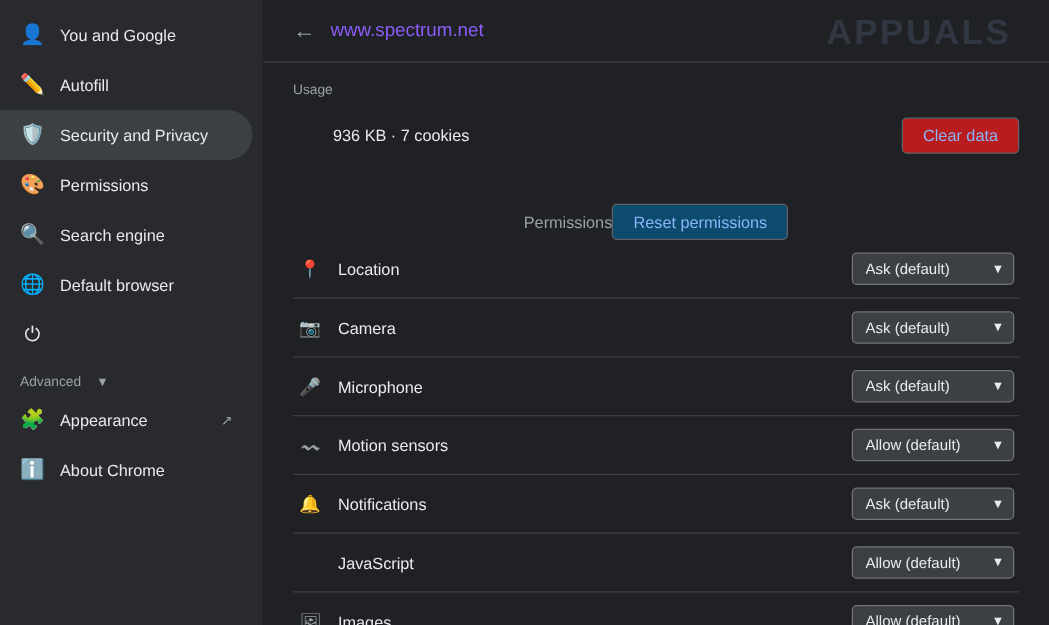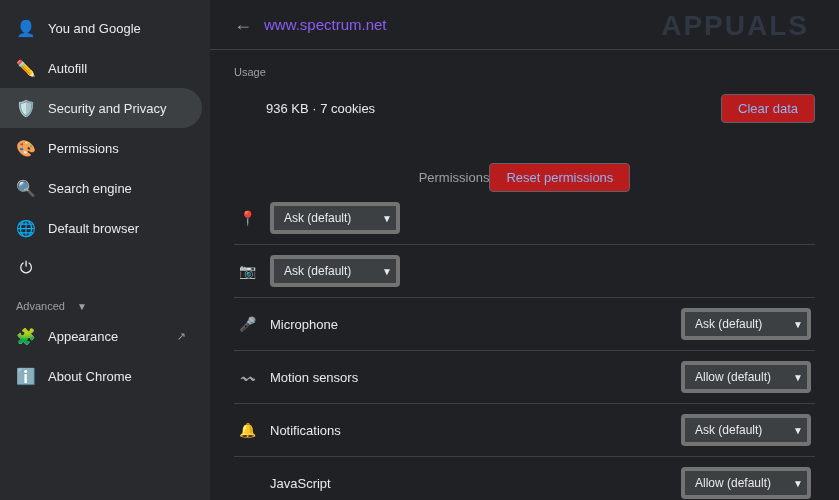--- a/index.html
+++ b/index.html
@@ -110,21 +110,21 @@
       display: flex;
       align-items: center;
       justify-content: center;
       margin-bottom: 0;
     }
     .permissions-label {
       font-size: 13px;
       color: #9aa0a6;
     }
     .reset-btn {
-      background: #b91c1c;
+      background: #0c4a6e;
       border: 1px solid #5f6368;
       color: #8ab4f8;
       padding: 6px 16px;
       border-radius: 4px;
       cursor: pointer;
       font-size: 13px;
     }
     .perm-row {
       display: flex;
       align-items: center;
@@ -143,21 +143,21 @@
       font-size: 14px;
       flex-shrink: 0;
     }
     .perm-name {
       flex: 1;
       font-size: 13px;
       color: #e8eaed;
     }
     .perm-select {
       background: #3c4043;
-      border: 4px solid #737373;
+      border: 1px solid #737373;
       color: #e8eaed;
       padding: 5px 28px 5px 10px;
       border-radius: 4px;
       font-size: 12px;
       cursor: pointer;
       appearance: none;
       -webkit-appearance: none;
       min-width: 130px;
       text-align: left;
     }
@@ -254,31 +254,33 @@
   </div>
 
   <div class="section">
     <div class="permissions-header">
       <span class="permissions-label">Permissions</span>
       <button class="reset-btn">Reset permissions</button>
     </div>
     <div id="permissions-list">
         <div class="perm-row">
     <span class="perm-icon">📍</span>
+    <span class="perm-name">Location</span>
 
       <div class="perm-select-wrapper">
         <select class="perm-select">
           <option>Ask (default)</option>
         </select>
         <span class="chevron">▼</span>
       </div>
 
   </div>
         <div class="perm-row">
     <span class="perm-icon">📷</span>
+    <span class="perm-name">Camera</span>
 
       <div class="perm-select-wrapper">
         <select class="perm-select">
           <option>Ask (default)</option>
         </select>
         <span class="chevron">▼</span>
       </div>
 
   </div>
         <div class="perm-row">

